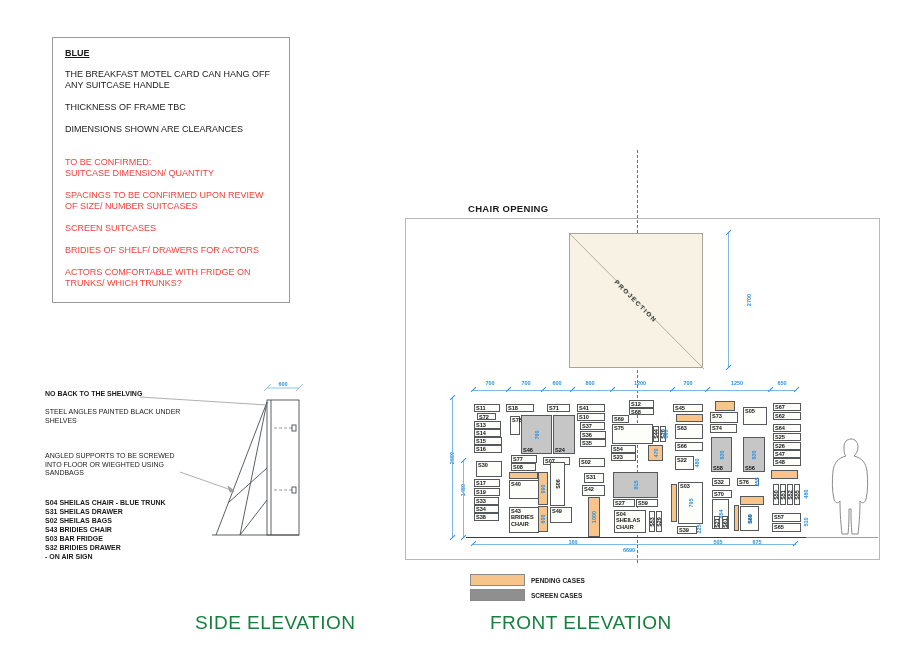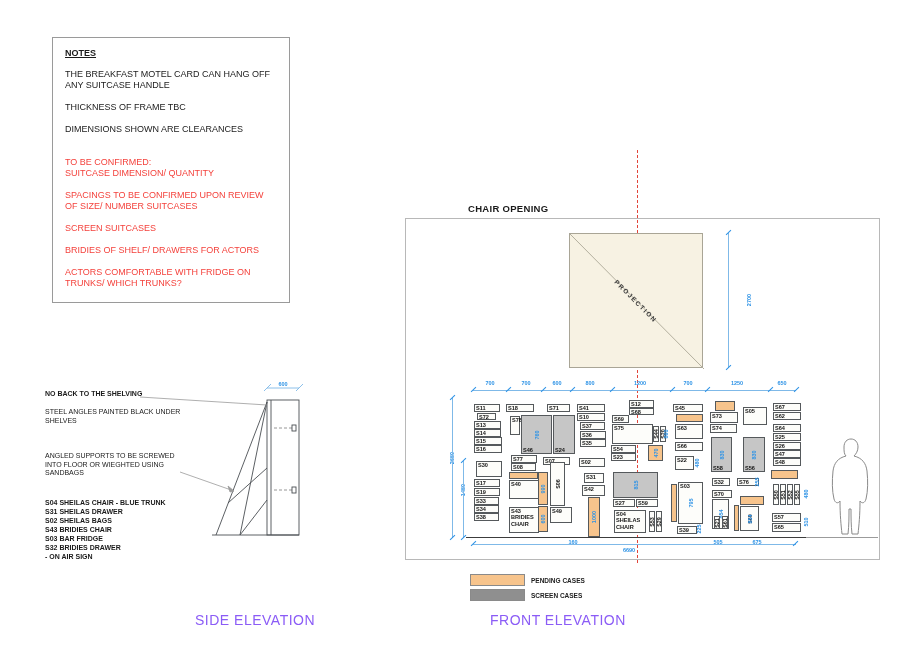--- a/index.html
+++ b/index.html
@@ -9,21 +9,21 @@
   .notes-box{position:absolute;left:52px;top:37px;width:238px;height:266px;
              border:1px solid #9a9a9a;box-sizing:border-box;padding:10px 12px;font-size:9px;line-height:11px;}
   .notes-title{font-weight:bold;text-decoration:underline;margin-bottom:10px;}
   .notes-box p{margin:0 0 11px 0;}
   .notes-red p{color:#f4423c;}
   .notes-red{margin-top:22px;}
   .preline{white-space:pre-line;}
   
   .ann{position:absolute;font-size:7px;line-height:8.5px;white-space:pre-line;}
   .ann.b{font-weight:bold;}
-  .title-label{position:absolute;font-size:14px;letter-spacing:.5px;color:#8b5cf6;text-align:center;}
+  .title-label{position:absolute;font-size:19px;letter-spacing:.5px;color:#15803d;text-align:center;}
   .stage-label{position:absolute;left:468px;top:203px;font-size:9.5px;font-weight:600;letter-spacing:.3px;}
   .dimpt{position:absolute;width:0;height:0;}
   .dimpt span{position:absolute;transform:translate(-50%,-50%);white-space:nowrap;
               font-size:5.5px;font-weight:600;color:#2e93e6;}
   .dimpt.v span{transform:translate(-50%,-50%) rotate(-90deg);}
   .dimline{position:absolute;background:#7fb9e8;}
   .tick{position:absolute;width:7px;height:1px;background:#2e93e6;transform:rotate(-45deg);}
   
   #wall{position:absolute;left:466px;top:398px;width:340px;height:150px;}
   .case{position:absolute;background:#fdfdfa;border:0.7px solid #55595c;box-sizing:border-box;}
@@ -50,21 +50,21 @@
   .swatch{width:55px;height:12px;border:1px solid #8a8a8a;box-sizing:border-box;margin-right:6px;}
   .legend-label{font-size:6.5px;font-weight:600;color:#222;}
   svg{position:absolute;overflow:visible;}
 </style>
 </head>
 <body>
 
 <div class="sheet">
 
   <div class="notes-box">
-    <div class="notes-title">NOTES</div>
+    <div class="notes-title">BLUE</div>
     <div class="notes-black" id="notes-black">
         <p class="preline">THE BREAKFAST MOTEL CARD CAN HANG OFF ANY SUITCASE HANDLE</p>
         <p class="preline">THICKNESS OF FRAME TBC</p>
         <p class="preline">DIMENSIONS SHOWN ARE CLEARANCES</p>
       </div>
     <div class="notes-red" id="notes-red">
         <p class="preline">TO BE CONFIRMED:
 SUITCASE DIMENSION/ QUANTITY</p>
         <p class="preline">SPACINGS TO BE CONFIRMED UPON REVIEW OF SIZE/ NUMBER SUITCASES</p>
         <p class="preline">SCREEN SUITCASES</p>

